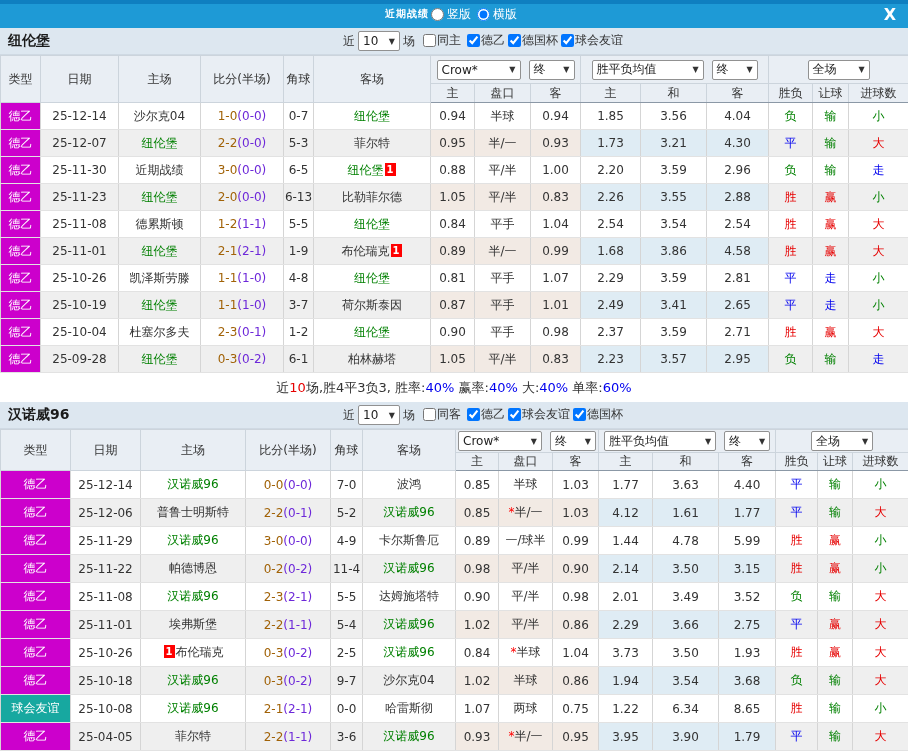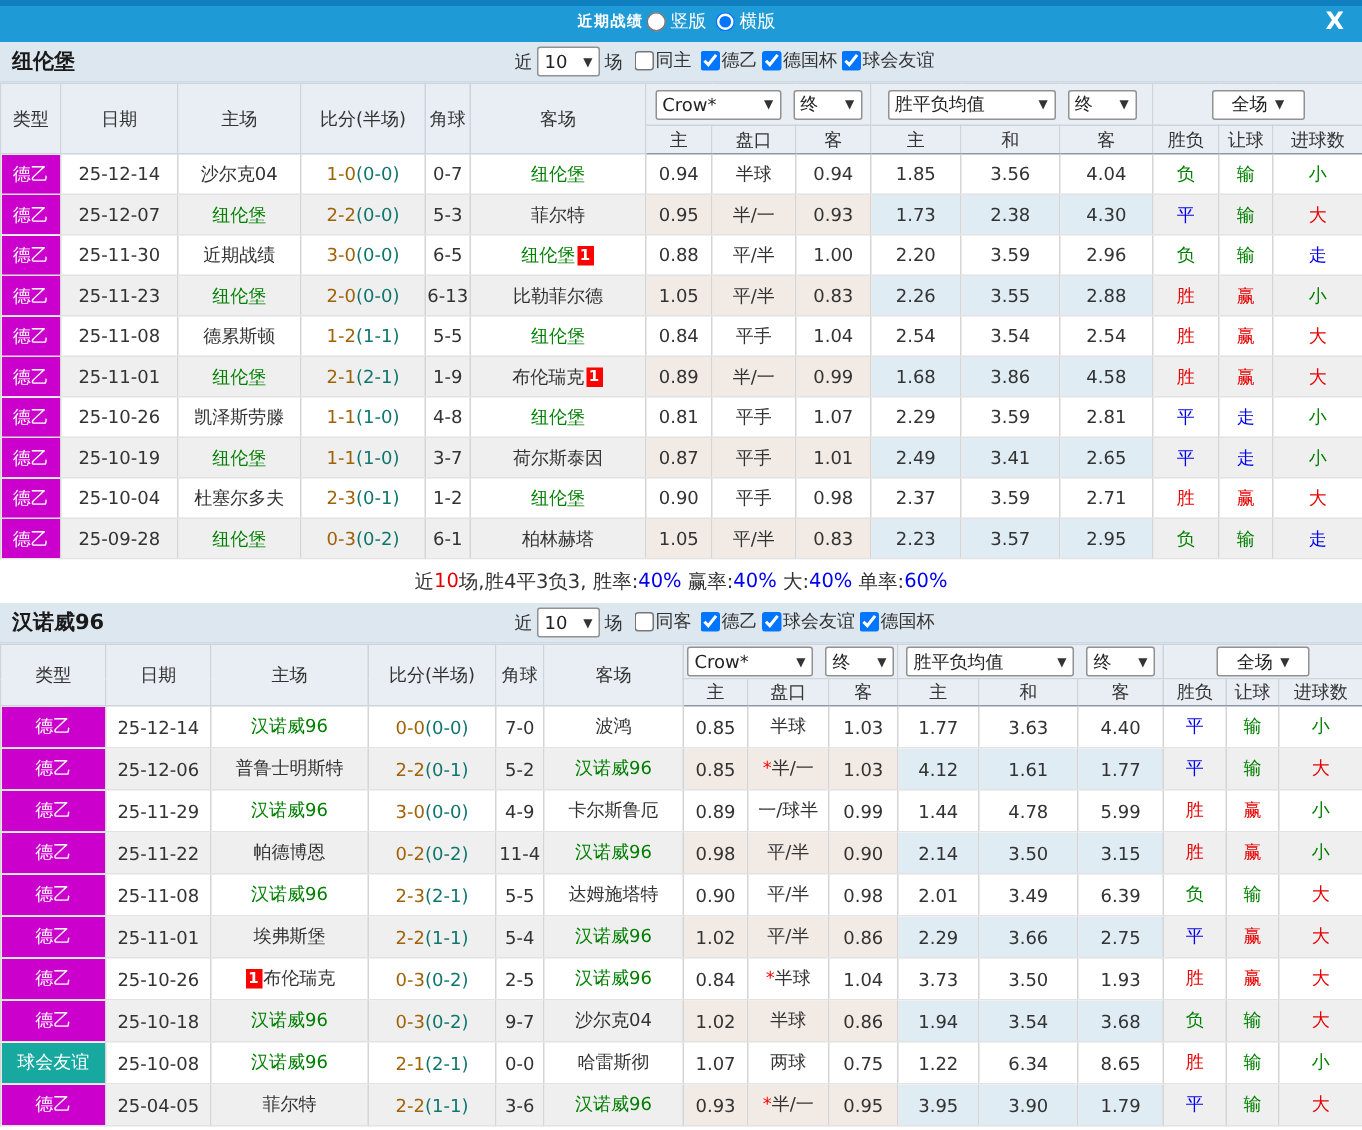--- a/index.html
+++ b/index.html
@@ -25,21 +25,21 @@
   .cb-item { display: inline-flex; align-items: center; margin-right: 1px; cursor: pointer; }
   .cb-item input { width: 13px; height: 13px; margin: 0 1px 0 2px; }
   .cb-item:first-child { margin-right: 4px; align-items: center; }
 
   
   .selectbox { display: inline-flex; align-items: center; justify-content: space-between; background: #fff;
     border: 1px solid #919191; border-radius: 2px; height: 20px; padding: 0 4px; font-size: 12px; color: #222;
     cursor: pointer; vertical-align: middle; }
   .selectbox .arrow { font-size: 8px; margin-left: 5px; color: #333; }
   .games-select { width: 42px; }
-  .sel-crow { width: 84px; } .sel-final { width: 46px; } .sel-avg { width: 112px; } .sel-scope { width: 62px; justify-content: center; }
+  .sel-crow { width: 84px; } .sel-final { width: 46px; } .sel-avg { width: 112px; } .sel-scope { width: 62px; }
 
   
   table.tbl { border-collapse: collapse; table-layout: fixed; width: 908px; }
   .tbl th, .tbl td { text-align: center; overflow: hidden; white-space: nowrap; font-weight: normal; }
   .tbl thead th { background: #e9eef4; border: 1px solid #ccd4dc; color: #333; }
   .tbl1 tr.hA th { height: 28px; }
   .tbl1 tr.hB th { height: 19px; }
   .tbl2 tr.hA th { height: 23px; }
   .tbl2 tr.hB th { height: 17px; }
   .tbl tr.hB th { border-bottom: 1px solid #8b98a6; }
@@ -49,21 +49,21 @@
   .tbl2 td { height: 28px; }
   .tbl tbody tr:nth-child(even) td { background: #efefef; }
   .tbl tbody tr:nth-child(odd) td { background: #ffffff; }
   .tbl tbody td.oc { background: #fdf5ef; margin-left: 13px; }
   .tbl tbody tr:nth-child(even) td.oc { background: #f2eae4; }
   .tbl tbody td.av { background: #e8f3fa; }
   .tbl tbody tr:nth-child(even) td.av { background: #dfecf4; }
   .tbl tbody td.type-league { background: #cc00cc !important; color: #fff; }
   .tbl tbody td.type-friendly { background: #17a8a0 !important; color: #fff; }
   .green-team { color: #008000; }
-  .ft { color: #a16207; } .ht { color: #0f766e; }
+  .ft { color: #a16207; } .ht { color: #6d28d9; }
   .card { display: inline-block; background: #ff0000; color: #fff; width: 11px; height: 13px; line-height: 13px;
     font-size: 10px; font-weight: bold; text-align: center; vertical-align: 1px; margin: 0 1px; }
   .star { color: #ff0000; }
   .r { color: #e60000; } .b { color: #0000ee; } .g { color: #008000; } .k { color: #333; }
 
   .summary { height: 29px; display: flex; align-items: center; justify-content: center; font-size: 13px;
     background: #fff; }
   .summary span { white-space: pre; }
 </style>
 </head>
@@ -204,21 +204,21 @@
             <td class="type-league">德乙</td>
             <td>25-12-07</td>
             <td><span class="green-team">纽伦堡</span></td>
             <td><span class="ft">2-2</span><span class="ht">(0-0)</span></td>
             <td>5-3</td>
             <td><span>菲尔特</span></td>
             <td class="oc">0.95</td>
             <td class="oc"><span>半/一</span></td>
             <td class="oc">0.93</td>
             <td class="av">1.73</td>
-            <td class="av">2.38</td>
+            <td class="av">3.21</td>
             <td class="av">4.30</td>
             <td class="b">平</td>
             <td class="g">输</td>
             <td class="r">大</td>
           </tr>
           <tr>
             <td class="type-league">德乙</td>
             <td>25-11-30</td>
             <td><span>近期战绩</span></td>
             <td><span class="ft">3-0</span><span class="ht">(0-0)</span></td>
@@ -539,21 +539,21 @@
             <td>25-11-08</td>
             <td><span class="green-team">汉诺威96</span></td>
             <td><span class="ft">2-3</span><span class="ht">(2-1)</span></td>
             <td>5-5</td>
             <td><span>达姆施塔特</span></td>
             <td class="oc">0.90</td>
             <td class="oc"><span>平/半</span></td>
             <td class="oc">0.98</td>
             <td class="av">2.01</td>
             <td class="av">3.49</td>
-            <td class="av">6.39</td>
+            <td class="av">3.52</td>
             <td class="g">负</td>
             <td class="g">输</td>
             <td class="r">大</td>
           </tr>
           <tr>
             <td class="type-league">德乙</td>
             <td>25-11-01</td>
             <td><span>埃弗斯堡</span></td>
             <td><span class="ft">2-2</span><span class="ht">(1-1)</span></td>
             <td>5-4</td>

